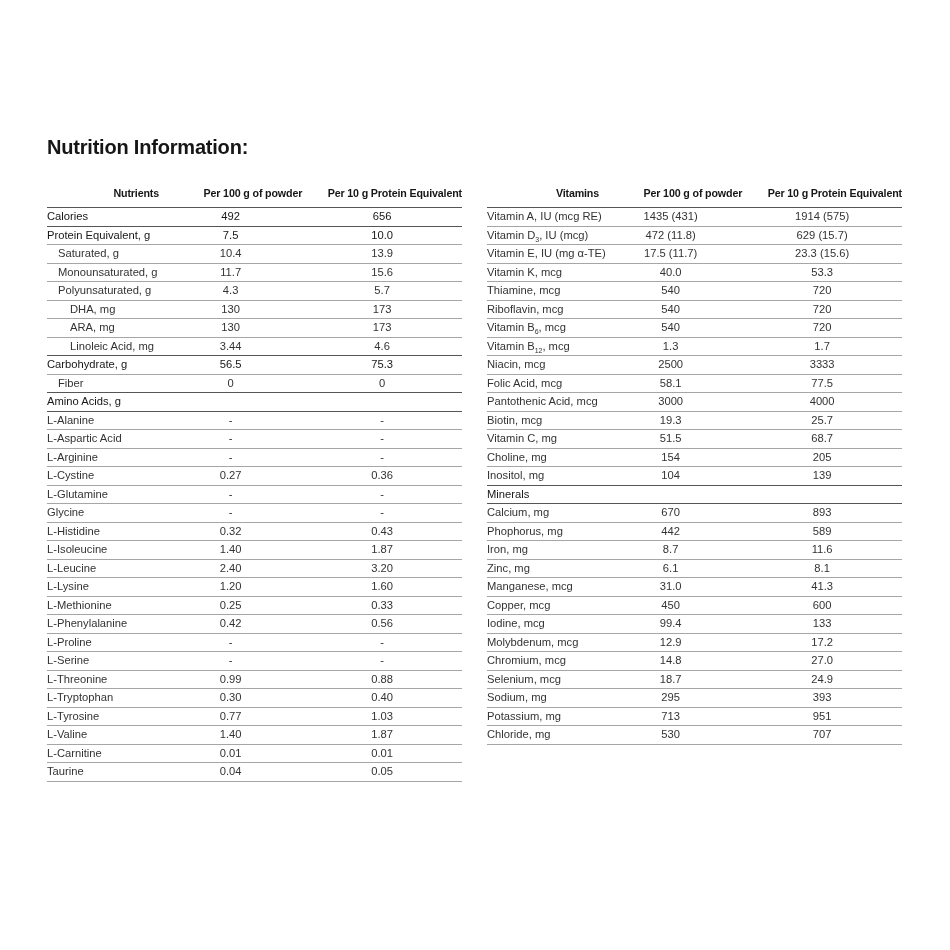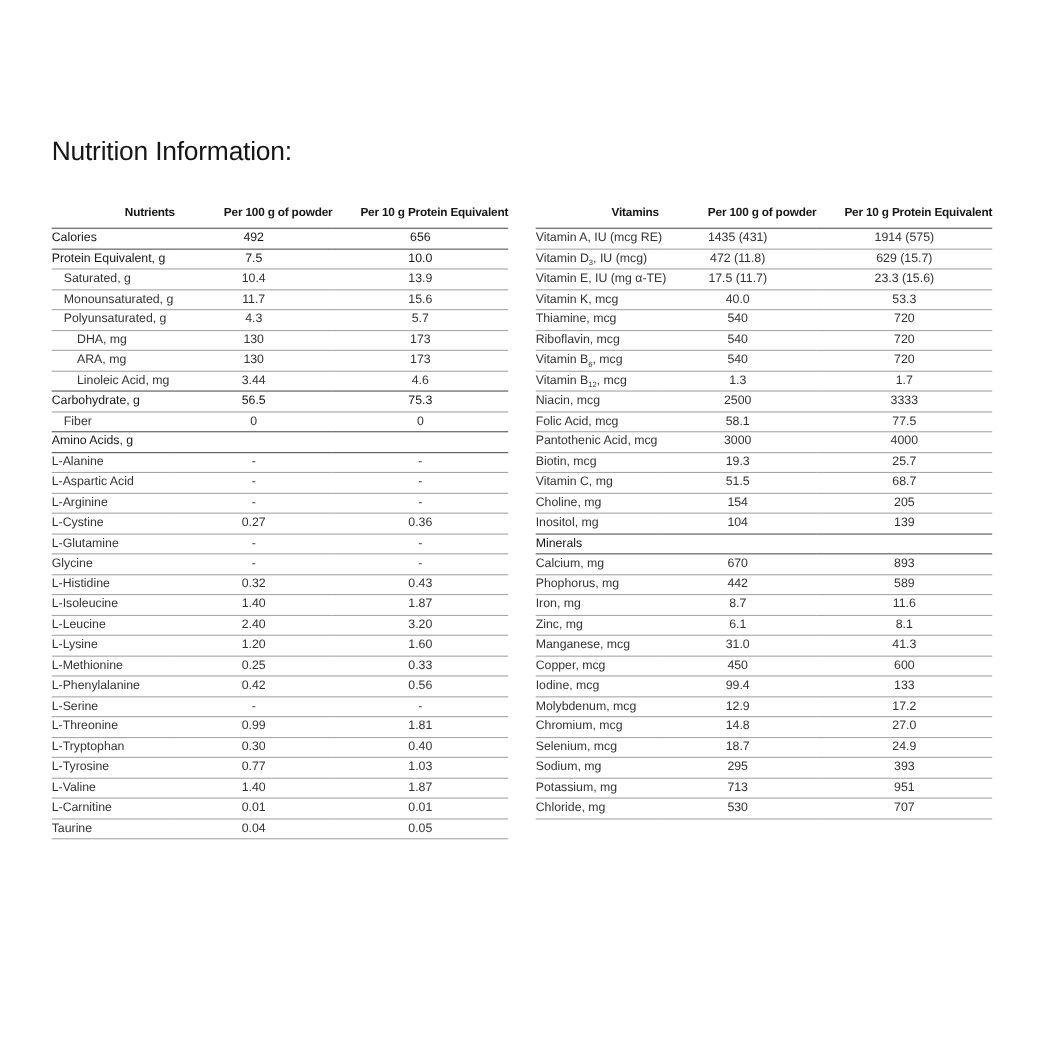--- a/index.html
+++ b/index.html
@@ -8,22 +8,22 @@
   }
   html,body{margin:0;padding:0;}
   body{background:#fff;}
   .page{
     position:relative; width:950px; height:950px;
     background:var(--background);
     font-family:"Liberation Sans", sans-serif;
     overflow:hidden;
   }
   .page-title{
-    position:absolute; left:47px; top:124px;
-    font-size:24px; font-weight:400; letter-spacing:-0.2px;
+    position:absolute; left:47px; top:136px;
+    font-size:20px; font-weight:700; letter-spacing:-0.2px;
     color:var(--bold-text); margin:0;
   }
   table.nutri-table{
     position:absolute; top:178px; width:415px;
     border-collapse:collapse; table-layout:fixed;
     border-bottom:1px solid var(--rule);
   }
   #left-table{left:47px;}
   #right-table{left:487px;}
   col.c1{width:27%;} col.c2{width:34.5%;} col.c3{width:38.5%;}
@@ -178,28 +178,33 @@
           <td>L-Methionine</td>
           <td>0.25</td>
           <td>0.33</td>
         </tr>
         <tr>
           <td>L-Phenylalanine</td>
           <td>0.42</td>
           <td>0.56</td>
         </tr>
         <tr>
+          <td>L-Proline</td>
+          <td>-</td>
+          <td>-</td>
+        </tr>
+        <tr>
           <td>L-Serine</td>
           <td>-</td>
           <td>-</td>
         </tr>
         <tr>
           <td>L-Threonine</td>
           <td>0.99</td>
-          <td>1.81</td>
+          <td>0.88</td>
         </tr>
         <tr>
           <td>L-Tryptophan</td>
           <td>0.30</td>
           <td>0.40</td>
         </tr>
         <tr>
           <td>L-Tyrosine</td>
           <td>0.77</td>
           <td>1.03</td>

